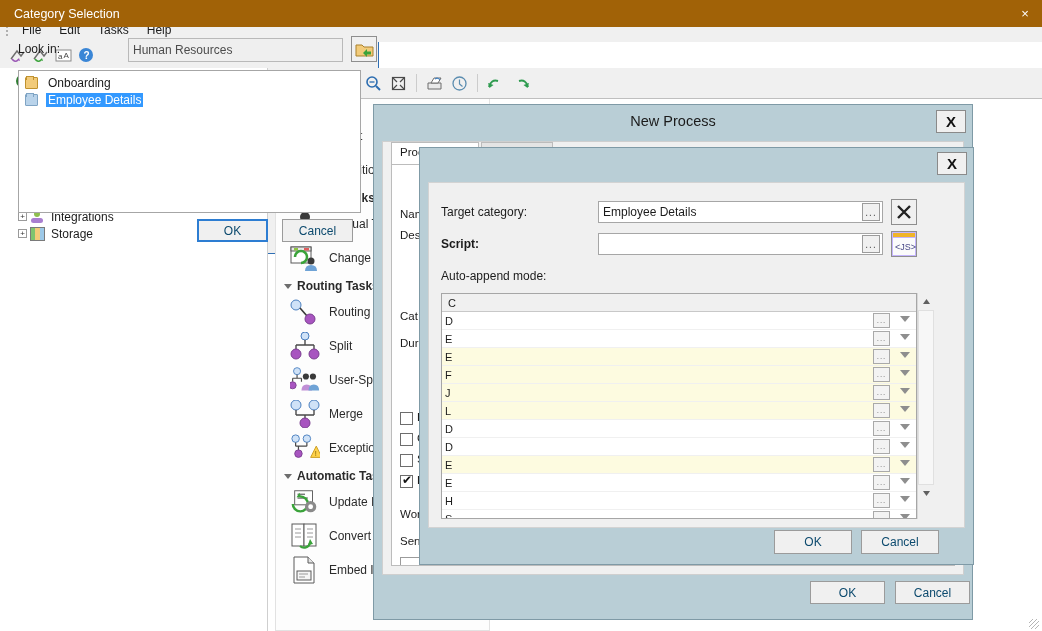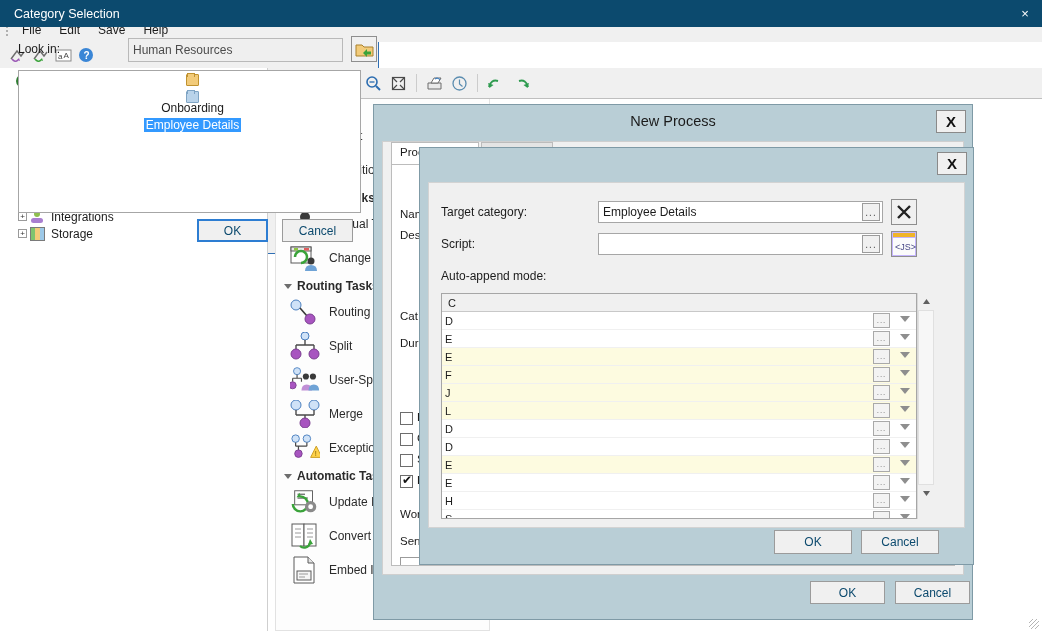--- a/index.html
+++ b/index.html
@@ -167,27 +167,27 @@
                border-top:6px solid #8e8e8e; }
   .vscroll{ position:absolute; width:17px; background:#f0f0f0; border-left:1px solid #d8d8d8; }
   .vscroll .arw{ height:17px;background:#f0f0f0;display:flex;align-items:center;justify-content:center; }
   .vscroll .thumb{ background:#f7f7f7; border:1px solid #e0e0e0; }
   .hlrow{ background:#fdfbe0; }
 
   
   #catsel{ left:469px; top:293px; width:379px; height:254px;
            background:#f0f0f0; border:1px solid #2f6fb5; }
   #cs-title{ position:absolute; left:0; top:0; width:100%; height:27px;
-             background:#0c4a6e; color:#ffffff; display:flex; align-items:center;
+             background:#a16207; color:#ffffff; display:flex; align-items:center;
              padding-left:14px; font-size:12.5px; }
   #cs-close{ position:absolute; right:8px; top:4px; width:18px;height:18px;
              display:flex;align-items:center;justify-content:center;color:#fff;font-size:13px; }
   #cs-list{ position:absolute; left:18px; top:70px; width:343px; height:143px;
             background:#ffffff; border:1px solid #a6a6a6; overflow:hidden; padding-top:3px; }
-  .csitem{ display:flex; align-items:center; gap:15px; height:17px; padding-left:6px; font-size:12px;flex-direction:column; }
+  .csitem{ display:flex; align-items:center; gap:8px; height:17px; padding-left:6px; font-size:12px; }
   .csitem .ci{ width:13px;height:12px;flex:none;position:relative; }
   .ci-folder{ background:#f2cb7a;border:1px solid #c0922f;border-radius:1px; }
   .ci-folder::before{ content:"";position:absolute;left:0;top:-2px;width:6px;height:3px;
      background:#f2cb7a;border:1px solid #c0922f;border-bottom:none;}
   .ci-cat{ background:#b9d3ea;border:1px solid #7fa4c4;border-radius:1px; }
   .ci-cat::before{ content:"";position:absolute;left:0;top:-2px;width:6px;height:3px;
      background:#b9d3ea;border:1px solid #7fa4c4;border-bottom:none;}
   .csitem .cl{ padding:0 2px; }
   .csitem.sel .cl{ background:#3399ff; color:#ffffff; }
 
@@ -200,21 +200,21 @@
 
 <div id="titlebar">
   <span class="appicon"></span>
   <span>Therefore™ Solution Designer</span>
 </div>
 
 <div id="menubar">
   <span class="grip"></span>
   <span class="mi">File</span>
   <span class="mi">Edit</span>
-  <span class="mi">Save</span>
+  <span class="mi">Tasks</span>
   <span class="mi">Help</span>
 </div>
 
 <div id="apptoolbar">
   <span class="grip"></span>
   <span class="tbtn">
     <svg width="17" height="17" viewBox="0 0 17 17">
       <path d="M2 12 L8 4 L12 9 L15 5" stroke="#6d6d6d" stroke-width="1.4" fill="none"></path>
       <path d="M3 12 q3 4 6 1" stroke="#9b59b6" stroke-width="1.6" fill="none"></path>
       <path d="M8 13 l3 1 -1 -3z" fill="#9b59b6"></path>
@@ -565,21 +565,21 @@
       <span>Employee Details</span>
       <span class="ellbtn" style="position:absolute; right:2px; top:1px;">...</span>
     </div>
     <div style="position:absolute; left:462px; top:16px; width:26px; height:26px;
                 background:#f0f0f0; border:1px solid #8e8e8e; display:flex;align-items:center;justify-content:center;">
       <svg width="18" height="18" viewBox="0 0 18 18">
         <path d="M3 3 L15 15 M15 3 L3 15" stroke="#222" stroke-width="2.4" fill="none"></path>
       </svg>
     </div>
 
-    <div class="swf-lbl" style="left:12px; top:54px;">Script:</div>
+    <div class="swf-lbl" style="left:12px; top:54px;font-weight:bold;">Script:</div>
     <div class="field" style="position:absolute; left:169px; top:50px; width:285px;">
       <span></span>
       <span class="ellbtn" style="position:absolute; right:2px; top:1px;">...</span>
     </div>
     <div style="position:absolute; left:462px; top:48px; width:26px; height:26px;
                 background:#c4b5fd; border:1px solid #8e8e8e;">
       <svg width="24" height="24" viewBox="0 0 24 24">
         <rect x="1" y="1" width="22" height="4" fill="#f0b429"></rect>
         <rect x="1" y="6" width="22" height="17" fill="#fbfbfb"></rect>
         <text x="3" y="18" font-size="9" font-family="Liberation Sans" fill="#4a4a88">&lt;JS&gt;</text>

